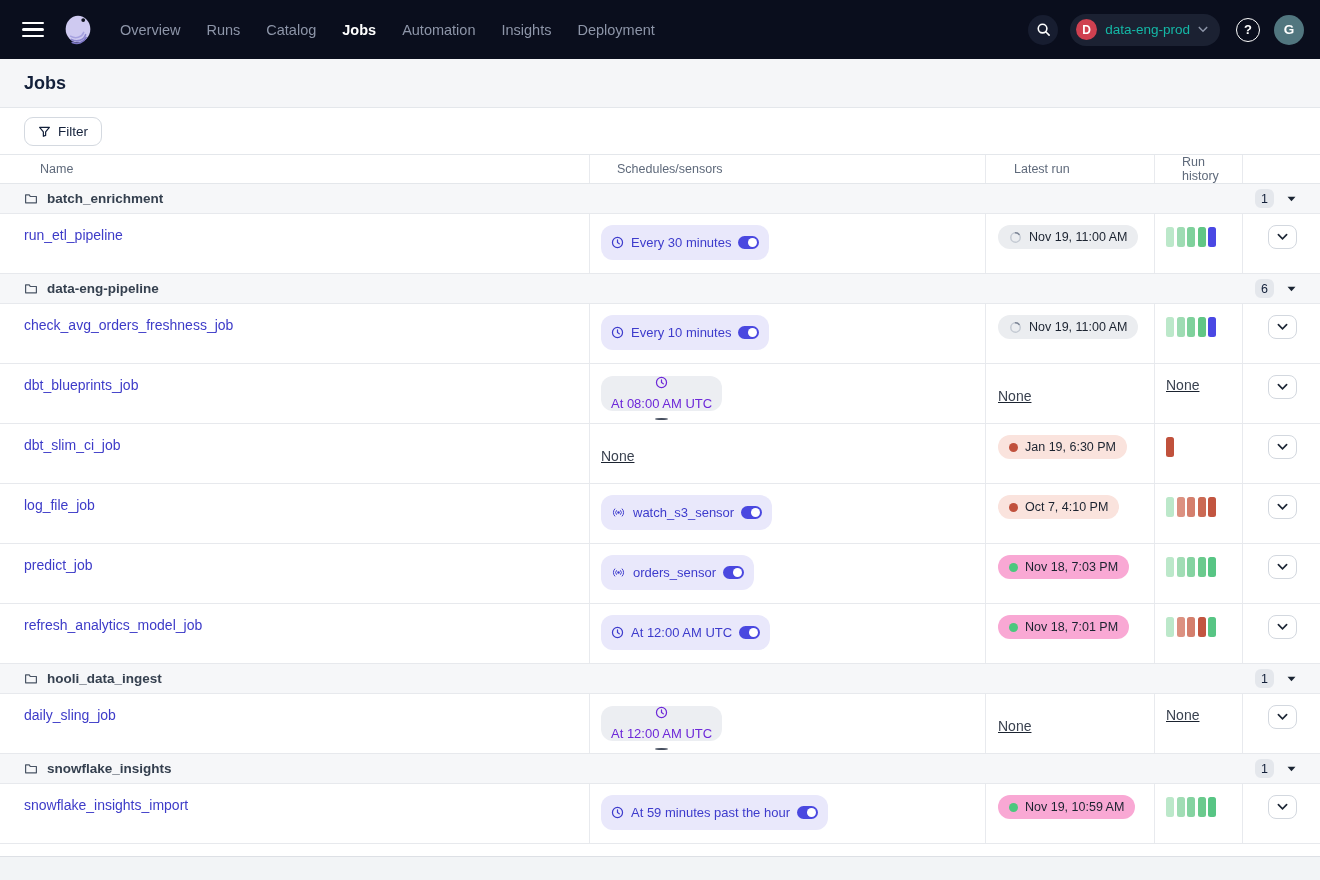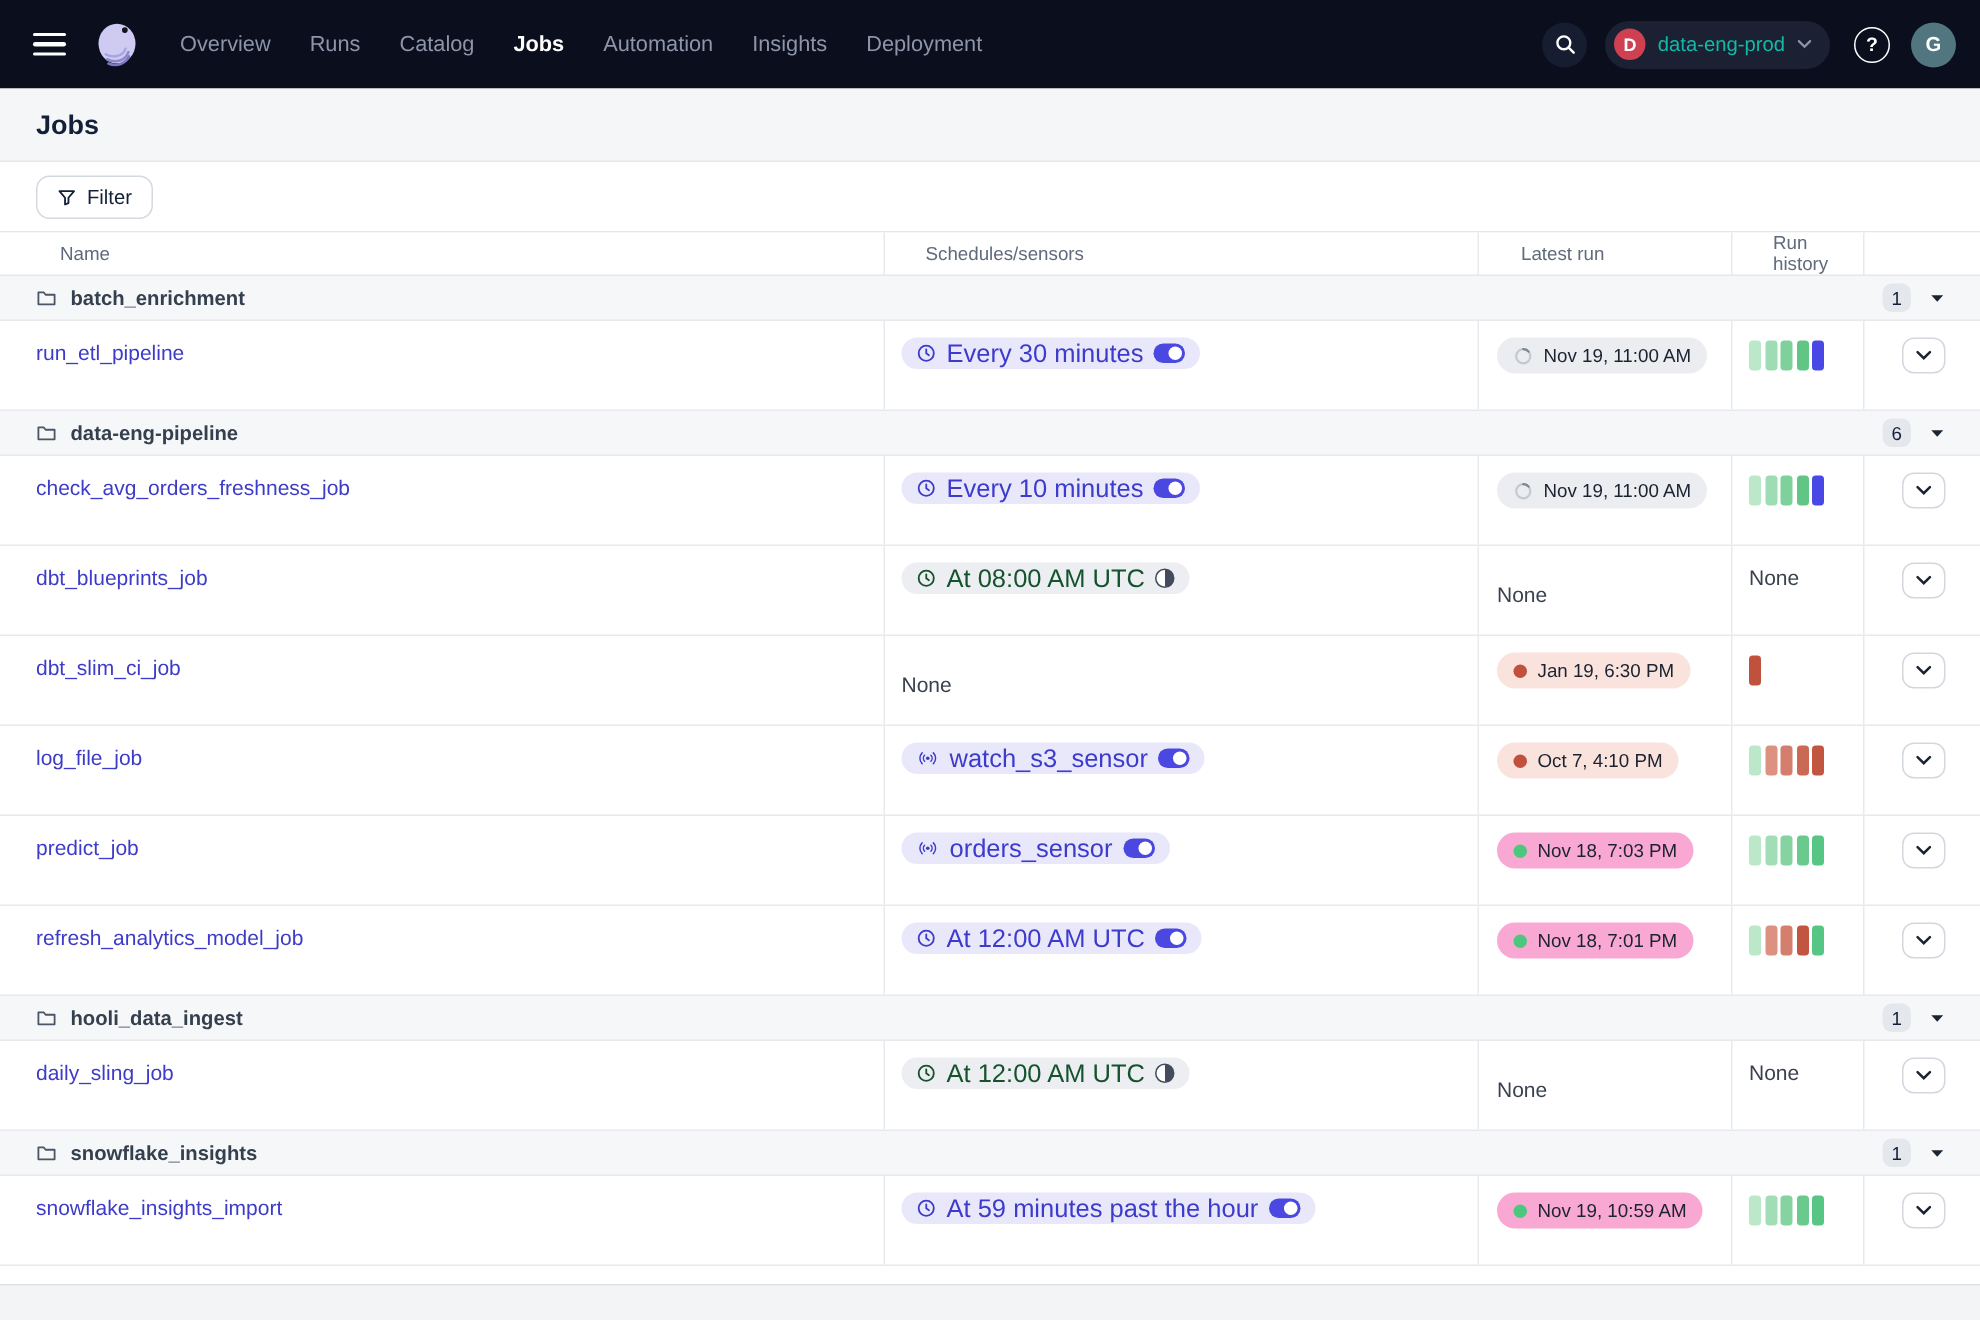--- a/index.html
+++ b/index.html
@@ -42,30 +42,30 @@
   .c-hist { padding-left:11px; }
 
   .rows { background:#ffffff; }
   .group-row { height:30px; background:#f6f7f9; border-bottom:1px solid #e7e9ed; display:flex; align-items:center; padding:0 24px; cursor:pointer; }
   .group-row .folder { display:flex; color:#4a5565; margin-right:9px; }
   .group-label { font-size:13.5px; font-weight:700; color:#35404f; }
   .group-spacer { flex:1; }
   .count-badge { min-width:19px; height:19px; border-radius:6px; background:#e4e7ec; color:#13203a; font-size:12.5px; display:flex; align-items:center; justify-content:center; padding:0 5px; }
   .group-caret { margin-left:13px; display:flex; color:#1a2433; cursor:pointer; }
 
-  .job-row { height:60px; border-bottom:1px solid #e7e9ed; background:#fff; }
+  .job-row { height:60px; border-bottom:1px solid #e7e9ed; background:#fff;text-decoration:underline; }
   .job-row .cell { border-right:1px solid #e8eaee; }
   .job-row .cell:last-child { border-right:none; }
   .job-link { display:inline-block; padding:13px 0 0 24px; font-size:14px; color:#3d3bc8; text-decoration:none; cursor:pointer; }
   .none-text { padding-top:13px; font-size:14px; color:#3a4250; }
 
   .sched-cell { padding:11px 0 0 11px; }
-  .pill { display:inline-flex; align-items:center; gap:7px; height:21px; border-radius:12px; padding:0 10px; font-size:17px; }
+  .pill { display:inline-flex; align-items:center; gap:7px; height:35px; border-radius:12px; padding:0 10px; font-size:13px; }
   .pill.sched-on { background:#e9e8fb; color:#3d3bcc; }
-  .pill.sched-off { background:#eceef2; color:#14532d; }
+  .pill.sched-off { background:#eceef2; color:#6d28d9;flex-direction:column; }
   .pill .picon { display:flex; }
 
   .toggle-on { position:relative; width:21px; height:13px; border-radius:7px; background:#4a48e0; display:inline-block; cursor:pointer; }
   .toggle-on::after { content:''; position:absolute; top:2px; right:2px; width:9px; height:9px; border-radius:50%; background:#ffffff; }
   .toggle-off { width:13px; height:13px; border-radius:50%; border:1.5px solid #434b5c; background:linear-gradient(90deg,#ffffff 50%,#434b5c 50%); display:inline-block; cursor:pointer; }
 
   .latest-cell { padding:11px 0 0 12px; }
   .run-pill { display:inline-flex; align-items:center; gap:7px; height:24px; border-radius:12px; padding:0 11px; font-size:12.5px; color:#1b2330; font-weight:500; }
   .run-pill.in_progress { background:#ebedf0; }
   .run-pill.failure { background:#fae3dd; }

